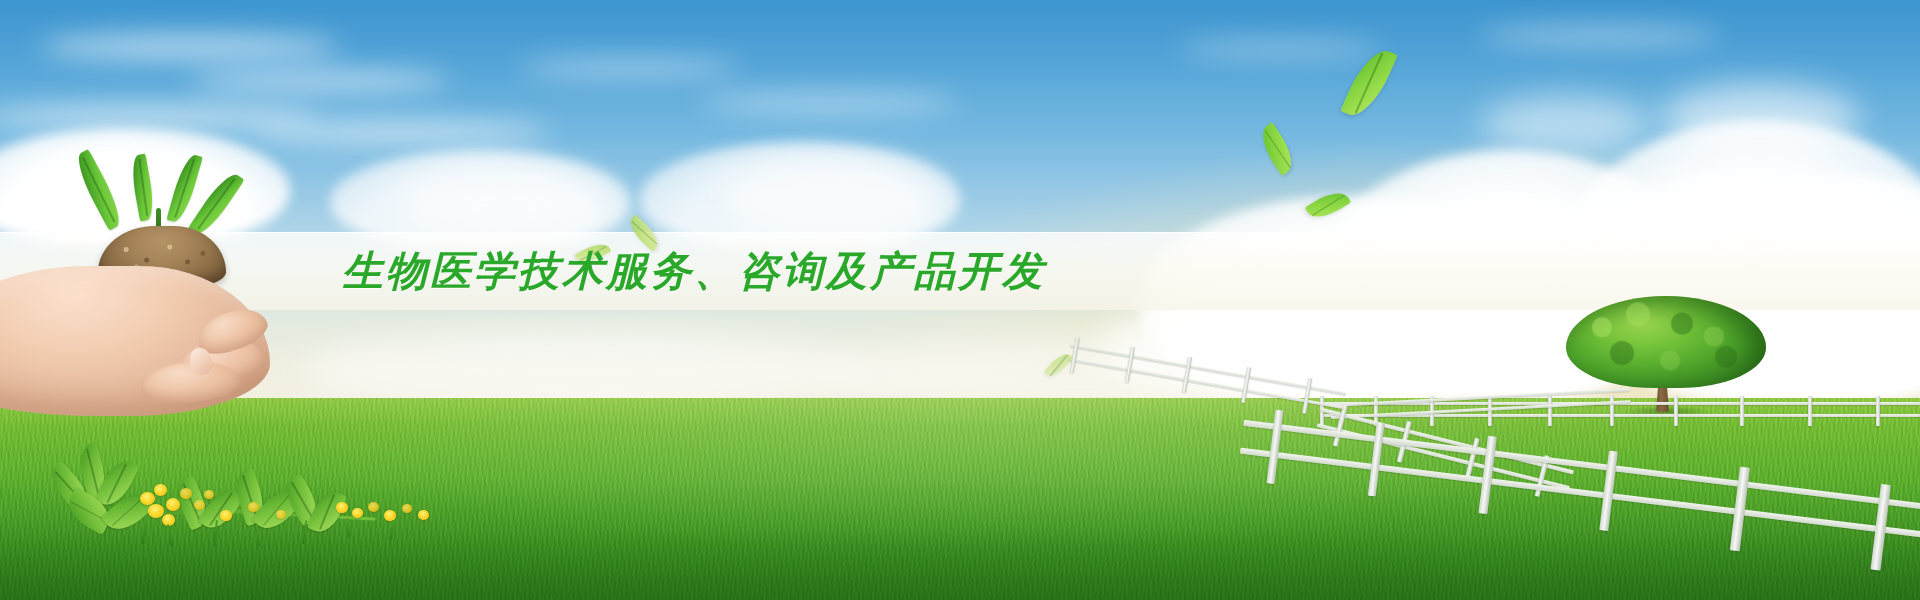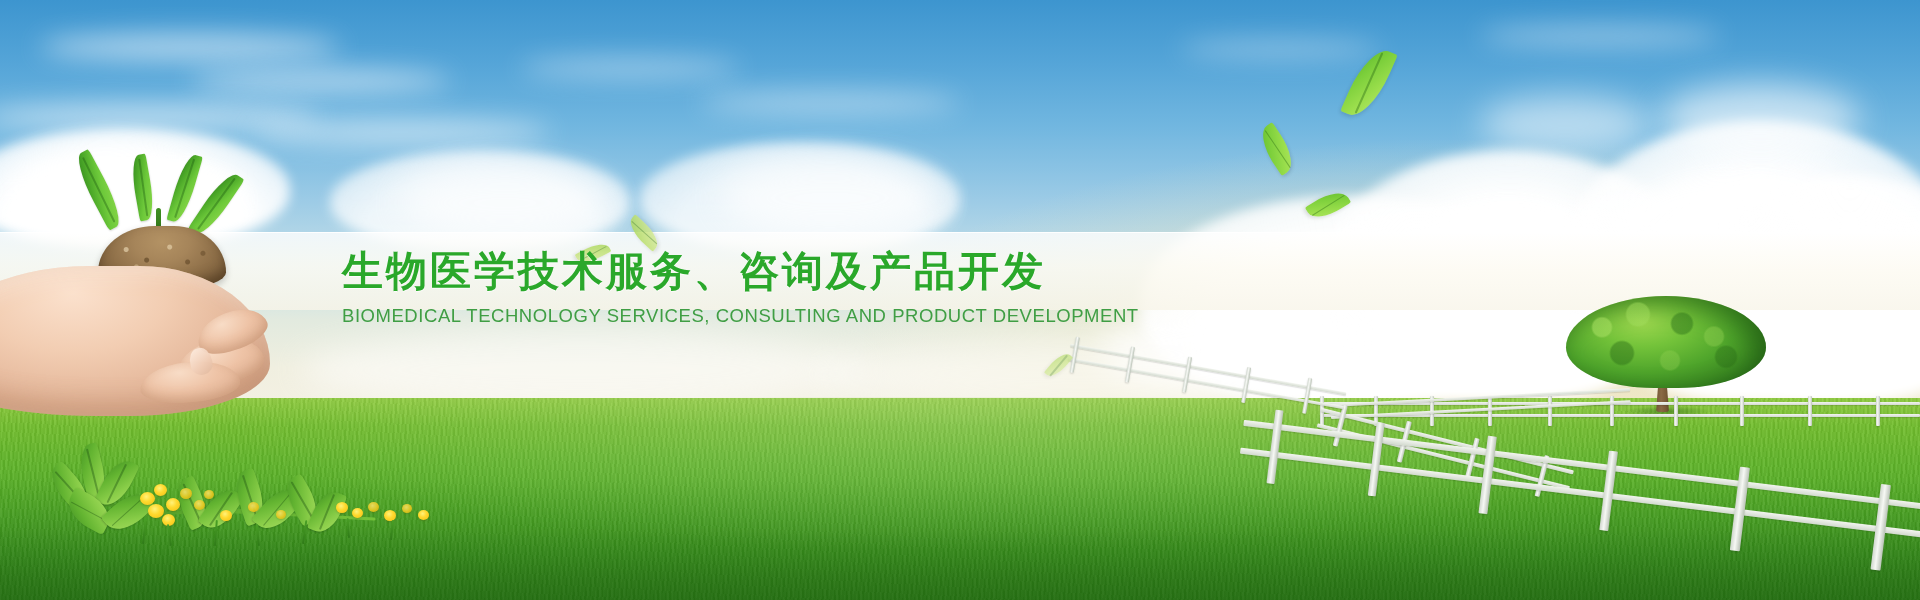--- a/index.html
+++ b/index.html
@@ -1,20 +1,20 @@
 <!DOCTYPE html>
 <html><head>
 <meta charset="utf-8">
 <title>Biomedical Banner</title>
 <style>
   * { margin:0; padding:0; box-sizing:border-box; }
   html,body { width:1920px; height:600px; overflow:hidden; background:#fff;
     font-family:"Liberation Sans", sans-serif; }
 
-  #banner { position:relative; width:1920px; height:600px; overflow:hidden; }
+  #banner { position:relative; width:1920px; height:600px; overflow:hidden;font-style:italic; }
 
   
   .sky { position:absolute; inset:0 0 40% 0; height:400px;
     background:linear-gradient(180deg,#3d95cf 0%,#55a5d8 16%,#72b7e0 32%,
       #9ccbe6 50%,#c3dfe8 66%,#e2eadf 80%,#f0efe0 92%,#f3f0e2 100%); }
 
   
   .sky-haze { position:absolute; left:45%; top:140px; width:55%; height:260px;
     background:radial-gradient(ellipse at 60% 80%,rgba(233,220,170,.75) 0%,
       rgba(238,230,190,.45) 38%,rgba(255,255,255,0) 72%); }
@@ -226,21 +226,20 @@
 
   <div class="fleaf" style="left:1354px; top:46px;  width:30px; height:74px; transform:rotate(24deg);"></div>
   <div class="fleaf" style="left:1266px; top:124px; width:22px; height:50px; transform:rotate(-34deg);"></div>
   <div class="fleaf" style="left:1318px; top:184px; width:20px; height:42px; transform:rotate(58deg);"></div>
   <div class="fleaf pale" style="left:636px; top:214px; width:16px; height:38px; transform:rotate(-48deg);"></div>
   <div class="fleaf pale" style="left:586px; top:236px; width:14px; height:34px; transform:rotate(62deg);"></div>
   <div class="fleaf pale" style="left:1052px;top:350px; width:13px; height:30px; transform:rotate(40deg); opacity:.6;"></div>
 
   <div class="text-block">
     <div class="headline">生物医学技术服务、咨询及产品开发</div>
-    <div class="subhead">BIOMEDICAL TECHNOLOGY SERVICES, CONSULTING AND PRODUCT DEVELOPMENT</div>
   </div>
 
   <div class="ground-crest"></div>
   <div class="ground">
     <div class="ground-tex"></div>
     <div class="ground-vig"></div>
   </div>
   <div class="near-grass"></div>
 
   <div class="tree">

